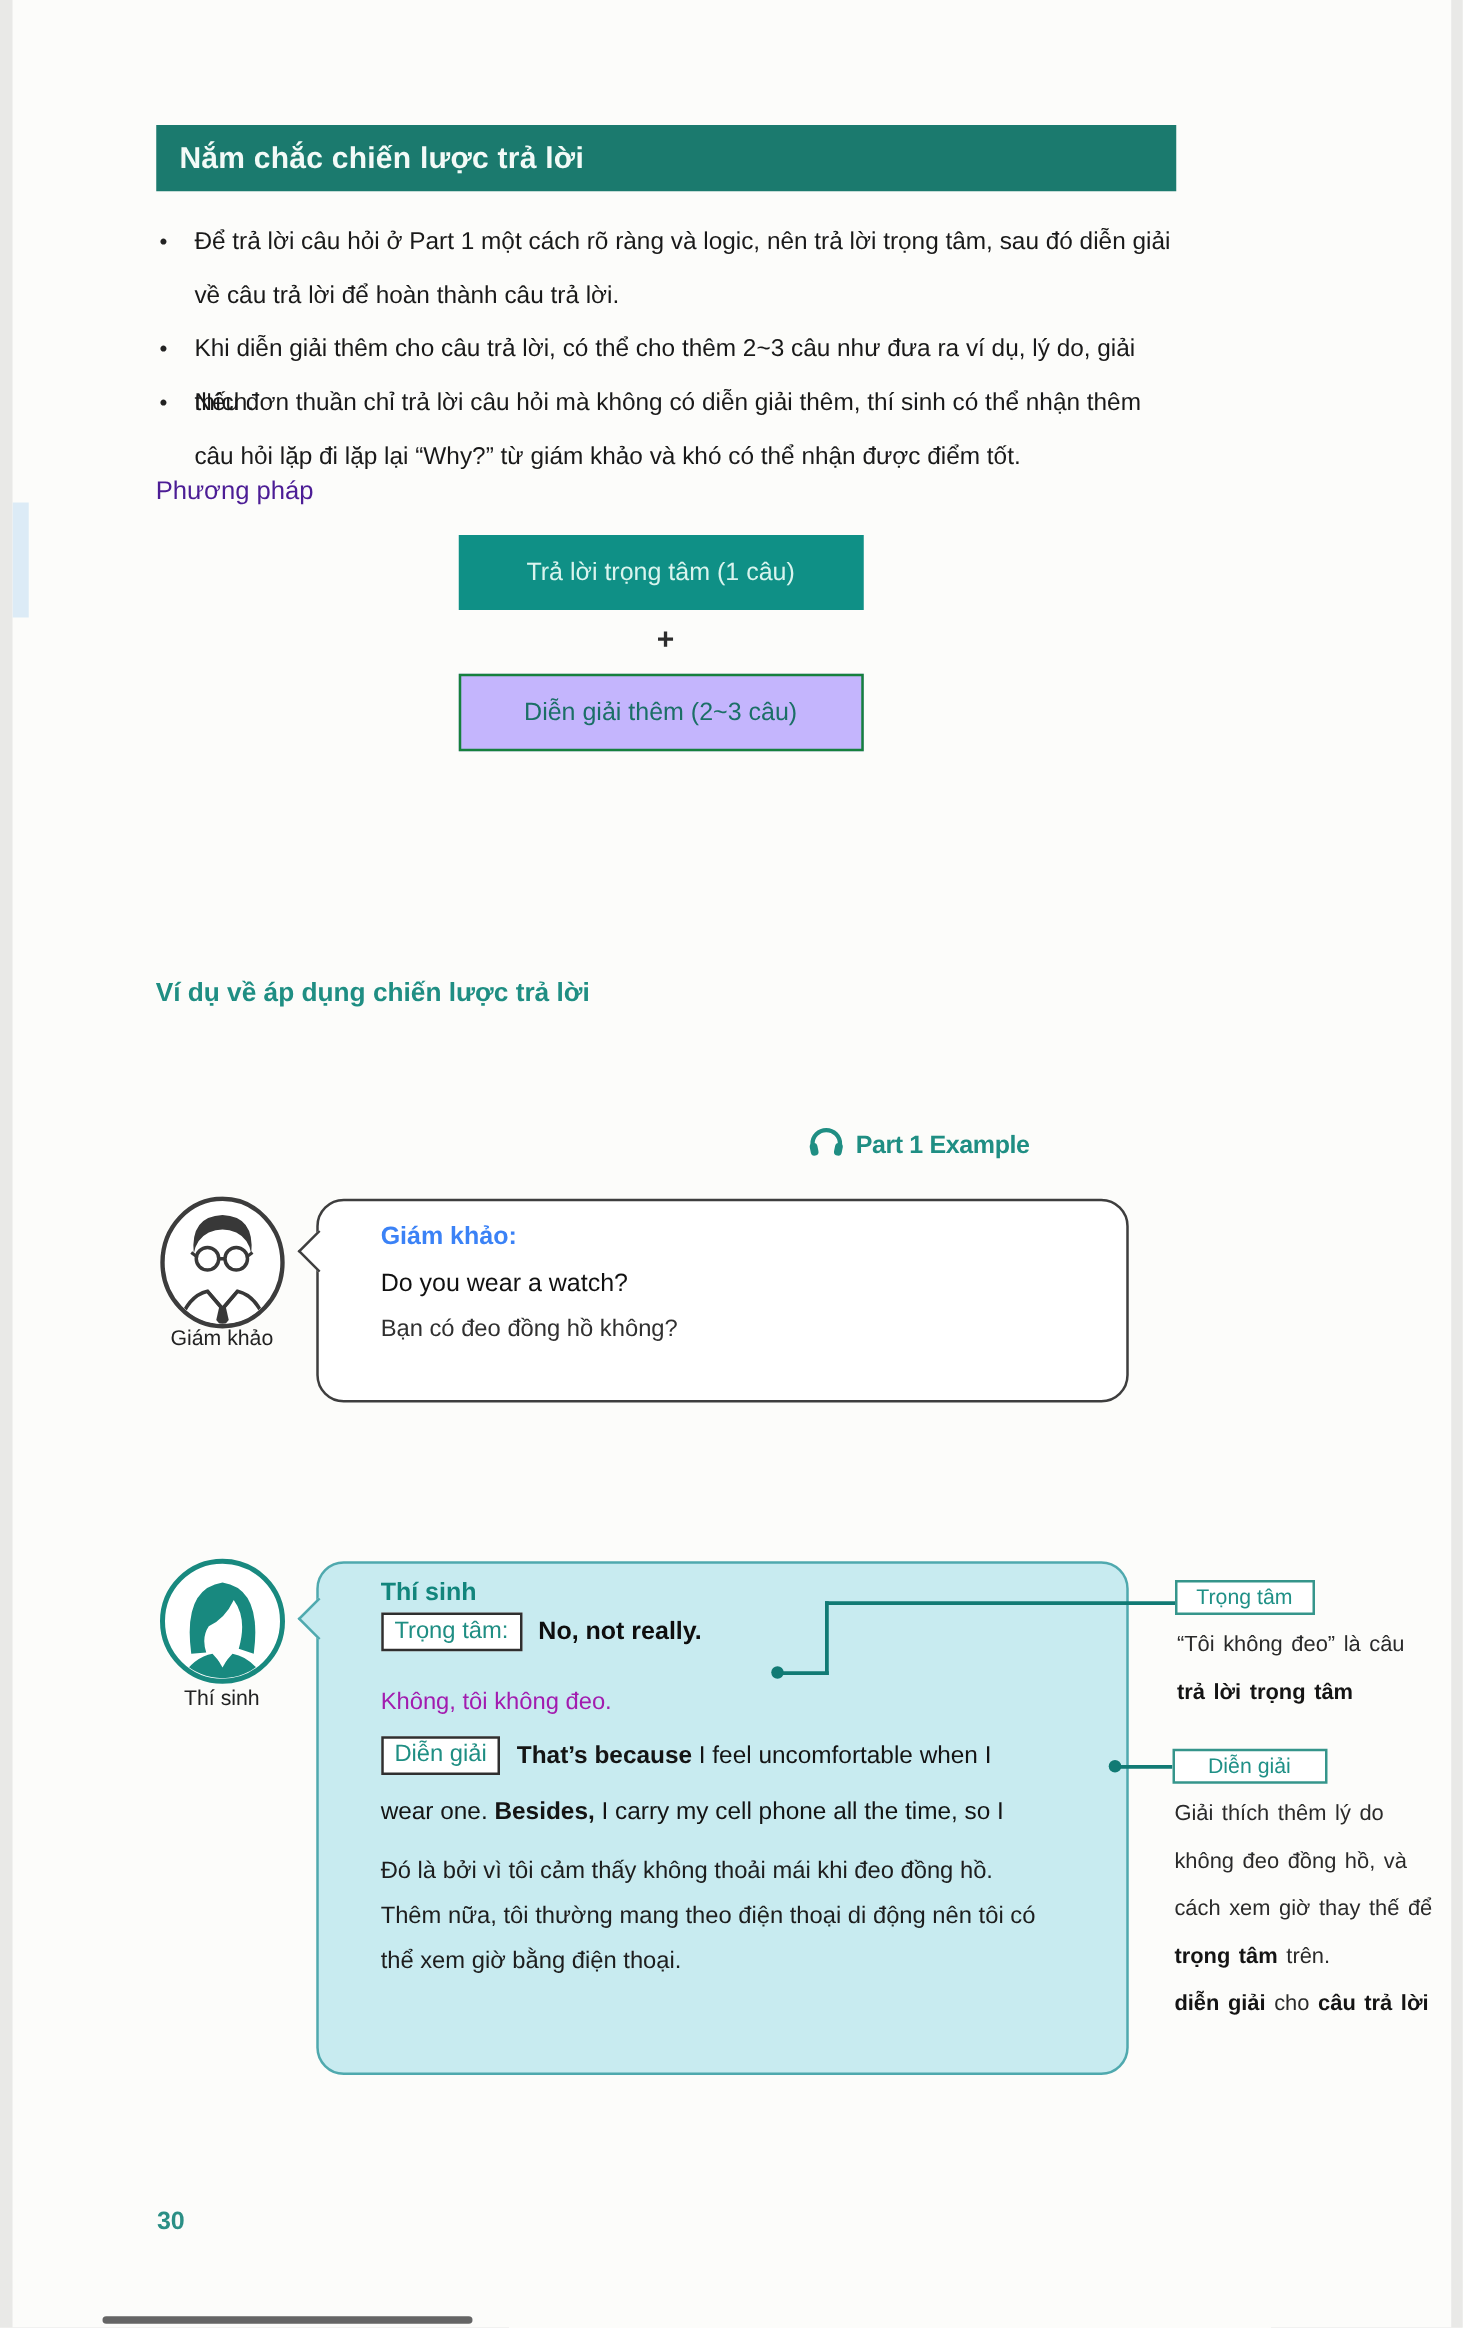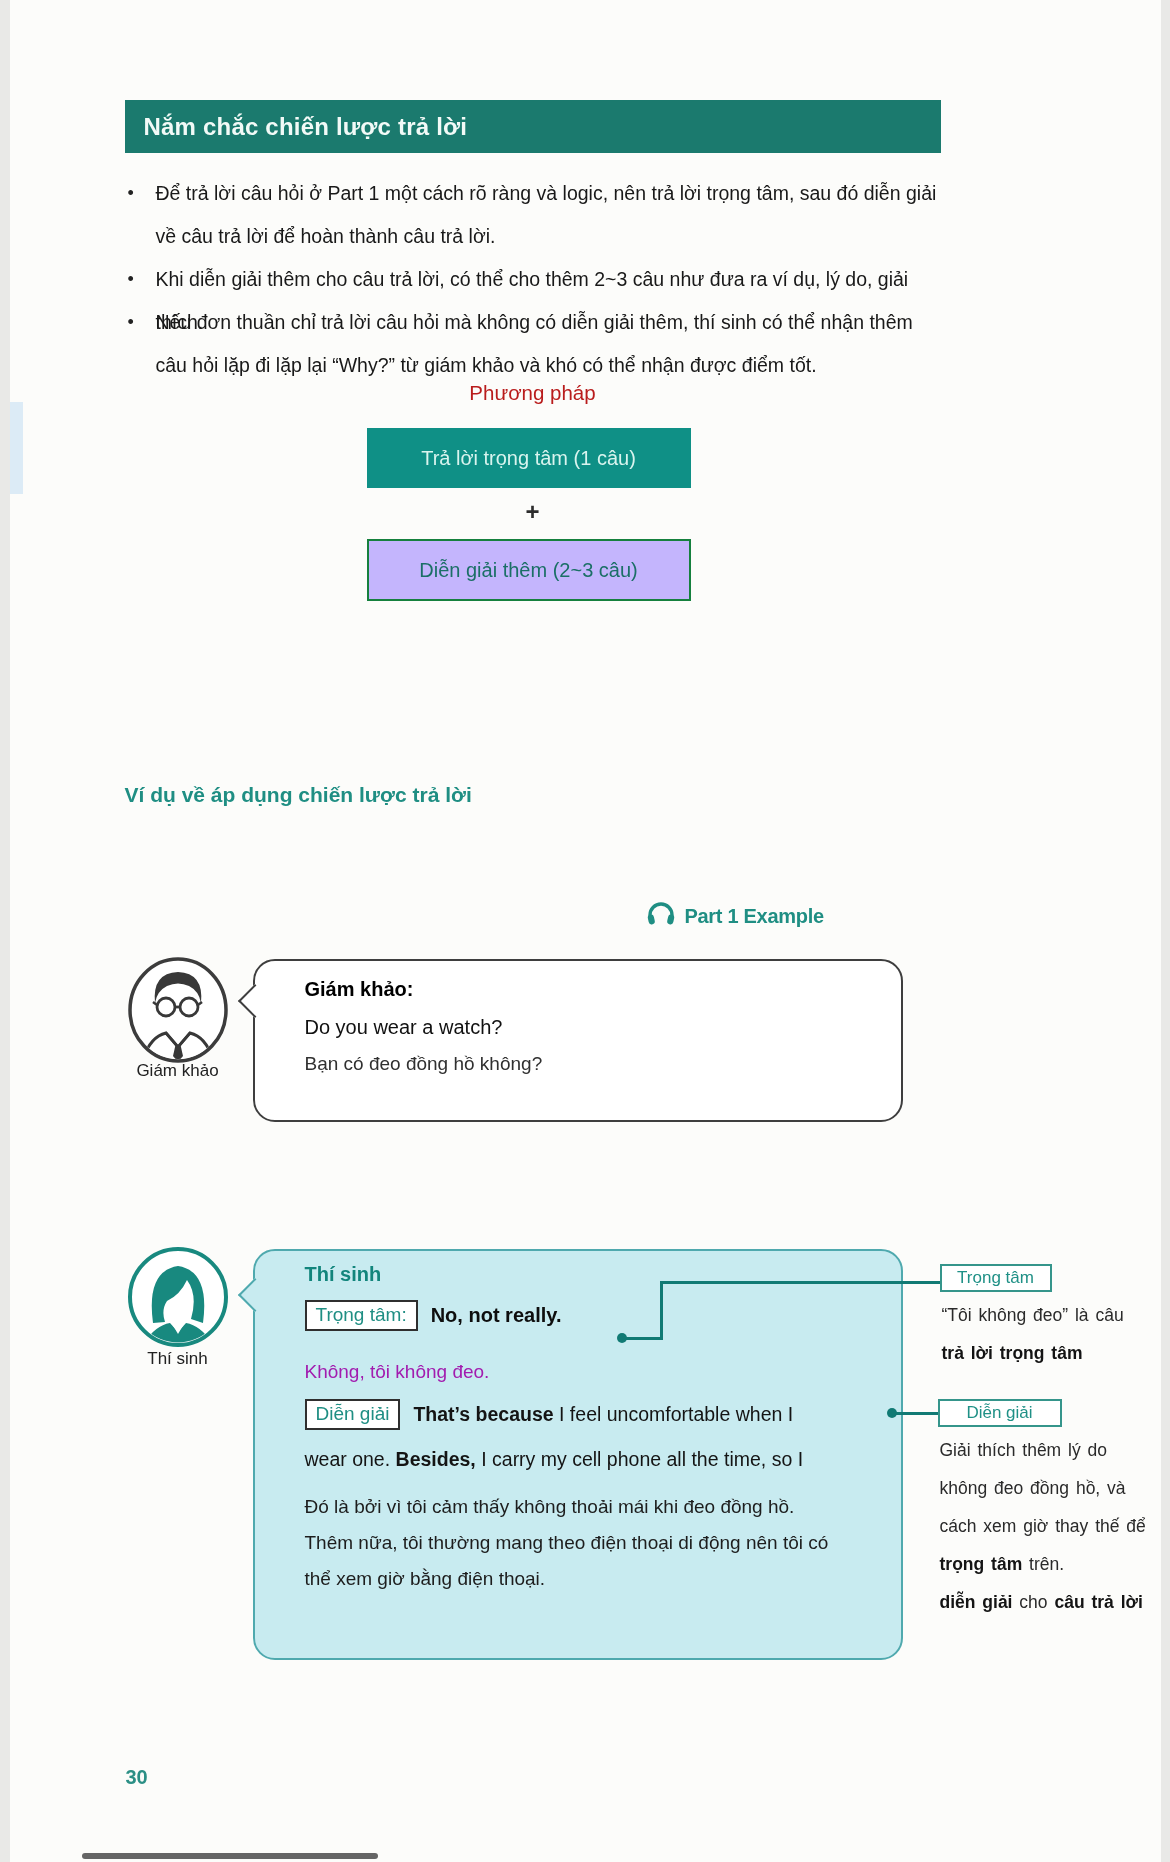--- a/index.html
+++ b/index.html
@@ -20,21 +20,21 @@
     padding-left:19px;box-sizing:border-box;letter-spacing:.2px;
   }
 
   
   .bullet{position:absolute;left:118px;width:822px;display:flex;}
   .bullet .dot{flex:0 0 28px;font-size:18px;color:#222;line-height:43px;}
   .bullet .txt{font-size:19.5px;line-height:43px;color:#191919;}
   .b1{top:172px;} .b2{top:258px;} .b3{top:301px;}
 
   
-  .method-title{position:absolute;left:115px;top:381px;width:816px;text-align:center;font-size:20.5px;color:#b91c1c;}
+  .method-title{position:absolute;left:115px;top:381px;width:816px;font-size:20.5px;color:#4c1d95;}
   .method-box1{
     position:absolute;left:357px;top:428px;width:324px;height:60px;
     background:#0f9086;color:#d9f4ee;font-size:20px;
     display:flex;align-items:center;justify-content:center;
   }
   .method-plus{position:absolute;left:115px;top:498px;width:816px;text-align:center;font-size:24px;font-weight:700;color:#2c2c2c;}
   .method-box2{
     position:absolute;left:357px;top:539px;width:324px;height:62px;box-sizing:border-box;
     background:#c4b5fd;border:2px solid #15803d;color:#1b6f66;font-size:20px;
     display:flex;align-items:center;justify-content:center;
@@ -51,32 +51,32 @@
   .examiner-avatar{left:116px;top:957px;}
   .examiner-label{left:98px;top:1061px;width:140px;}
   .candidate-avatar{left:116px;top:1245px;}
   .candidate-label{left:98px;top:1349px;width:140px;}
 
   
   .bubble{position:absolute;left:243px;width:650px;border-radius:22px;box-sizing:border-box;}
   .bubble .tail{position:absolute;left:-12px;width:22px;height:22px;transform:rotate(45deg);}
   .examiner-bubble{top:959px;height:163px;background:#fff;border:2px solid #3e3e3e;padding:17px 30px 0 50px;}
   .examiner-bubble .tail{top:28px;background:#fff;border-left:2px solid #3e3e3e;border-bottom:2px solid #3e3e3e;}
-  .examiner-name{font-size:20px;font-weight:700;color:#000000;margin-bottom:15px;}
+  .examiner-name{font-size:20px;font-weight:700;color:#3b82f6;margin-bottom:15px;}
   .question-en{font-size:20px;color:#111;margin-bottom:14px;}
   .question-vi{font-size:19px;color:#303030;}
 
   .candidate-bubble{top:1249px;height:411px;background:#c8ebf0;border:2px solid #4fa9ae;padding:12px 26px 0 50px;}
   .candidate-bubble .tail{top:32px;background:#c8ebf0;border-left:2px solid #4fa9ae;border-bottom:2px solid #4fa9ae;}
   .candidate-name{font-size:20px;font-weight:700;color:#12857c;}
   .tag-box{
     display:inline-block;background:#fff;border:2px solid #2f2f2f;
     color:#1f8e83;font-size:19px;padding:2px 9px 3px;vertical-align:middle;
   }
-  .focus-row{margin-top:14px;display:flex;align-items:center;gap:13px;}
+  .focus-row{margin-top:4px;display:flex;align-items:center;gap:13px;}
   .focus-answer{font-size:20px;font-weight:700;color:#0e0e0e;}
   .focus-vi{margin-top:30px;font-size:19px;color:#a21caf;}
   .explain-l1{margin-top:16px;font-size:19.5px;color:#141414;display:flex;align-items:center;gap:13px;}
   .explain-l2{margin-top:18px;font-size:19.5px;color:#141414;}
   .explain-l3{margin-top:20px;font-size:19.5px;color:#141414;}
   .explain-vi{margin-top:18px;font-size:19px;line-height:36px;color:#1d1d1d;}
   .seg-b{font-weight:700;}
 
   
   .conn{position:absolute;background:#117a74;}

